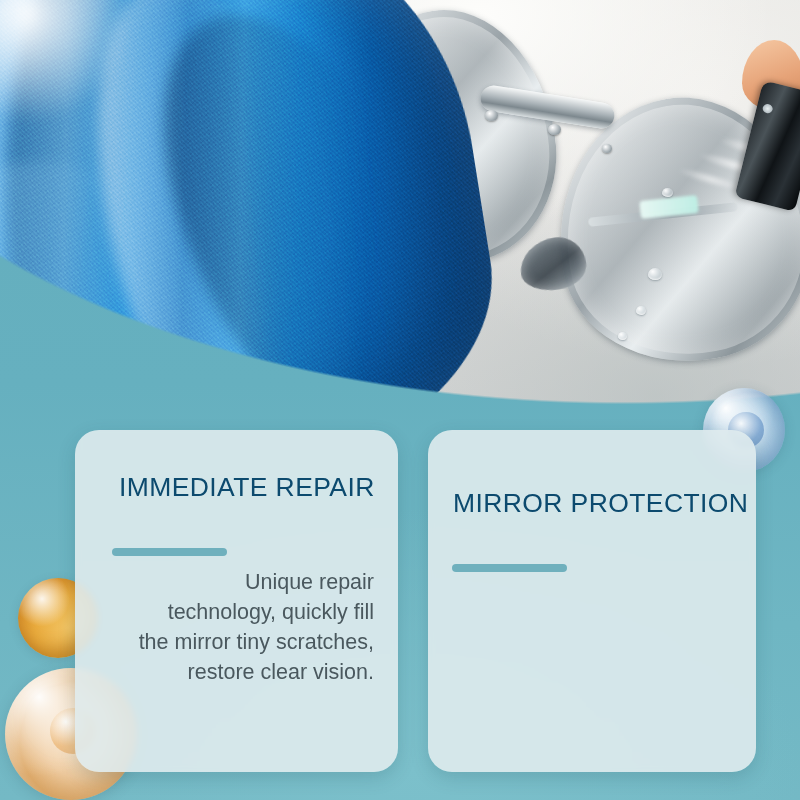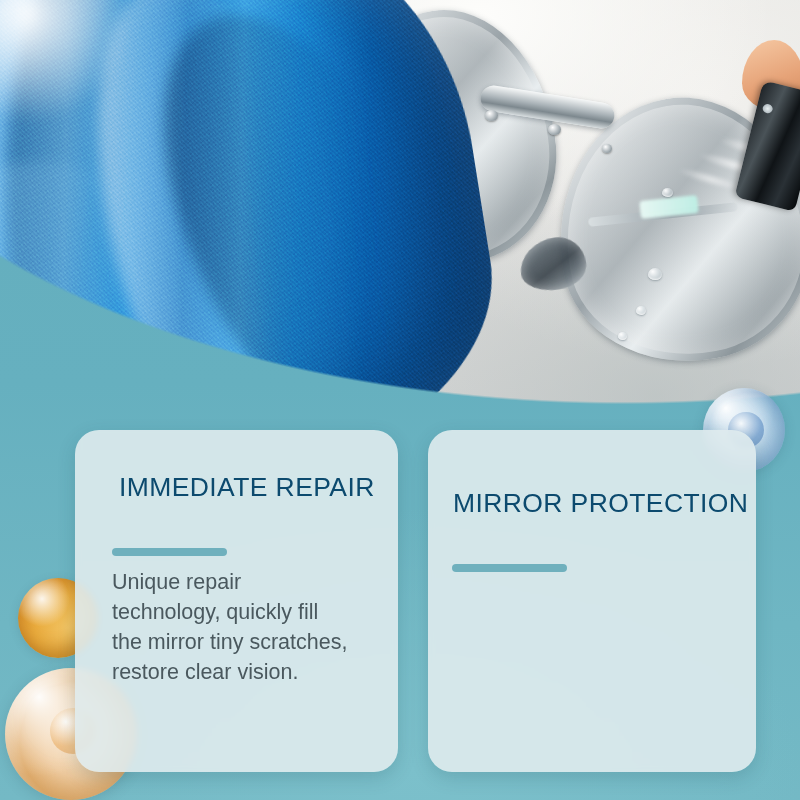--- a/index.html
+++ b/index.html
@@ -235,21 +235,21 @@
   .card-left .rule{margin-left:13px;}
   .card-right .rule{margin-left:0px;}
 
   .card-body{
     margin:0;
     font-size:21.5px;
     line-height:30px;
     color:#4a585e;
     white-space:pre-line;
   }
-  .card-left .card-body{margin-top:11px;margin-left:13px;}
+  .card-left .card-body{margin-top:11px;margin-left:13px;text-align:right;}
   .card-right .card-body{margin-top:6px;margin-left:0px;}
 </style>
 </head>
 <body>
 
 <div id="stage">
 
   <div class="bg-teal"></div>
 
   <div class="hero">

